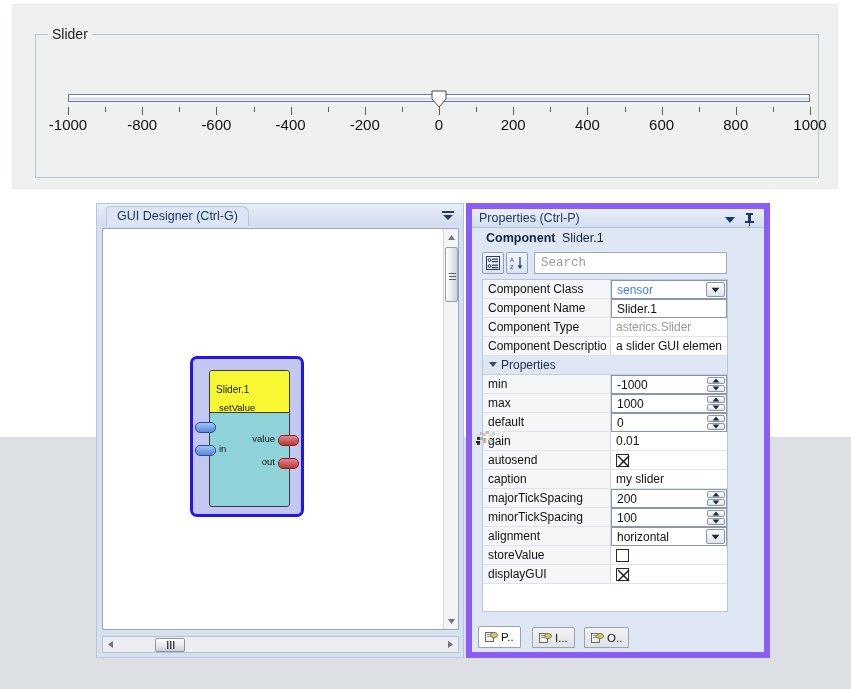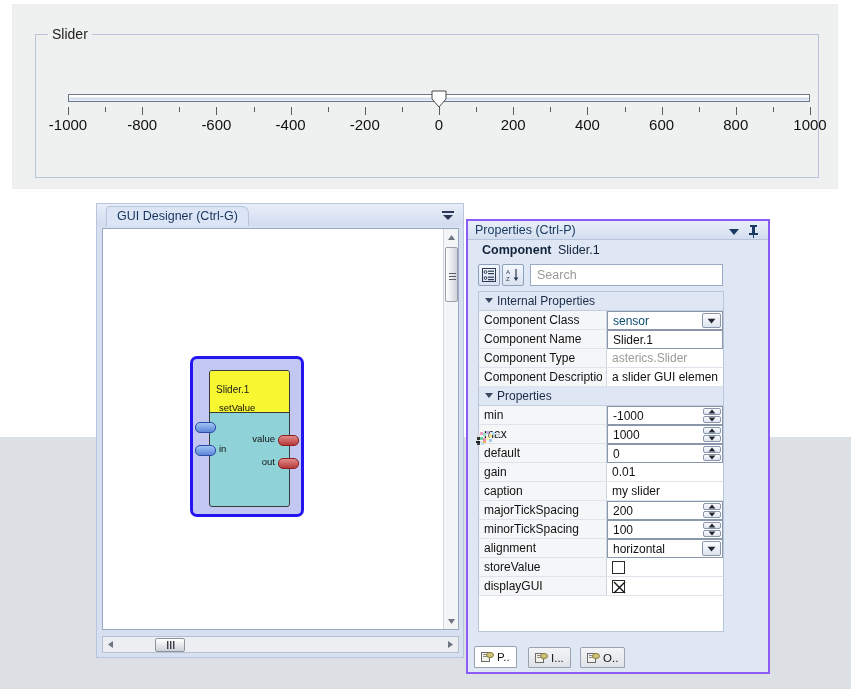--- a/index.html
+++ b/index.html
@@ -200,23 +200,23 @@
   .port {
     position:absolute; width:21px; height:11px; border-radius:5px;
   }
   .port.in { background: linear-gradient(to bottom,#9fc3f5,#5d86d6); border:1px solid #2b49a8; }
   .port.out { background: linear-gradient(to bottom,#e08a8a,#b83a3a); border:1px solid #8d1f1f; }
   .port-label { position:absolute; font-size:9.5px; color:#111; white-space:nowrap; }
 
   
   #properties-dock {
     position: absolute;
-    left: 370px; top: 16px; width: 304px; height: 455px;
+    left: 370px; top: 0; width: 304px; height: 455px;
     background: #dfe7f5;
-    border: 2px solid #8b5cf6;
+    border: 6px solid #8b5cf6;
   }
   #prop-titlebar {
     position:absolute; left:0; top:0; width:100%; height:19px;
     background: linear-gradient(to bottom,#e9eff9,#d3deef);
     border-bottom: 1px solid #b6c4db;
   }
   #prop-title-text {
     position:absolute; left:7px; top:2px;
     font-size:12.5px; color:#1b3a63;
   }
@@ -242,21 +242,21 @@
     border:1px solid #8da0bd; border-radius:2px;
     display:flex; align-items:center; justify-content:center;
   }
   #tb-categorize { left:0; }
   #tb-sort { left:24px; }
   #prop-search {
     position:absolute; left:52px; top:0; width:193px; height:22px;
     background:#ffffff; border:1px solid #9aaac4;
     font-size:12.5px; color:#701a75;
     padding:0 0 0 6px; line-height:20px;
-    font-family:Liberation Sans, sans-serif;
+    font-family:Liberation Mono, monospace;
   }
   #prop-search::placeholder { color:#9a9a9a; }
 
   #prop-grid {
     position:absolute; left:10px; top:70px; width:246px; bottom:40px;
     background:#ffffff;
     border:1px solid #b9c6da;
     overflow:hidden;
   }
   .grid-section {
@@ -290,21 +290,21 @@
     font-size:12px; color:#111; white-space:nowrap; overflow:hidden;
   }
   .grid-row .val.muted { color:#9a9a9a; }
   .cell-editor {
     position:absolute; left:128px; top:0px; right:0; height:19px;
     background:#ffffff; border:1px solid #8a97ab;
   }
   .cell-editor .txt {
     position:absolute; left:5px; top:2px; font-size:12px; color:#111;
   }
-  .cell-editor .txt.muted { color:#0c4a6e; }
+  .cell-editor .txt.muted { color:#3b82f6; }
   .spinner {
     position:absolute; right:1px; top:1px; width:18px; height:15px;
   }
   .spin-half {
     position:absolute; left:0; width:18px; height:7px;
     background: linear-gradient(to bottom,#fbfcfe,#dee4ee);
     border:1px solid #8a97ab; border-radius:2px;
     display:flex; align-items:center; justify-content:center;
   }
   .spin-up { top:0; }
@@ -519,24 +519,20 @@
           <text x="0" y="6" font-size="6" font-family="Liberation Sans, sans-serif" fill="#2b3b55">A</text>
           <text x="0" y="13" font-size="6" font-family="Liberation Sans, sans-serif" fill="#2b3b55">Z</text>
           <rect x="9.4" y="1" width="1.2" height="9" fill="#2b3b55"></rect>
           <path d="M7.6,9.5 L12.4,9.5 L10,13 Z" fill="#2b3b55"></path>
         </svg>
       </div>
       <input id="prop-search" type="text" placeholder="Search" style="">
     </div>
 
     <div id="prop-grid">
-        <div class="grid-section">
-          <span class="tri"></span>
-          <span class="sec-label">Internal Properties</span>
-        </div>
         <div class="grid-row">
           <span class="keybg"></span>
           <span class="key">Component Class</span>
           <span class="cell-editor">
             <span class="txt muted">sensor</span>
             <span class="combo-btn">
               <svg width="9" height="6" viewBox="0 0 9 6">
                 <path d="M0.6,0.8 L8.4,0.8 L4.5,5.4 Z" fill="#1f2733"></path>
               </svg>
             </span>
@@ -617,20 +613,30 @@
                   <path d="M0.6,0.6 L7.4,0.6 L4,4.4 Z" fill="#1f2733"></path>
                 </svg>
               </span>
             </span>
           </span>
         </div>
         <div class="grid-row">
           <span class="keybg"></span>
           <span class="key">gain</span>
           <span class="val">0.01</span>
+        </div>
+        <div class="grid-row">
+          <span class="keybg"></span>
+          <span class="key">autosend</span>
+          <span class="checkbox-x">
+            <svg width="13" height="13" viewBox="0 0 13 13">
+              <line x1="1" y1="1" x2="12" y2="12" stroke="#1a1a1a" stroke-width="1.4"></line>
+              <line x1="12" y1="1" x2="1" y2="12" stroke="#1a1a1a" stroke-width="1.4"></line>
+            </svg>
+          </span>
         </div>
         <div class="grid-row">
           <span class="keybg"></span>
           <span class="key">caption</span>
           <span class="val">my slider</span>
         </div>
         <div class="grid-row">
           <span class="keybg"></span>
           <span class="key">majorTickSpacing</span>
           <span class="cell-editor">

